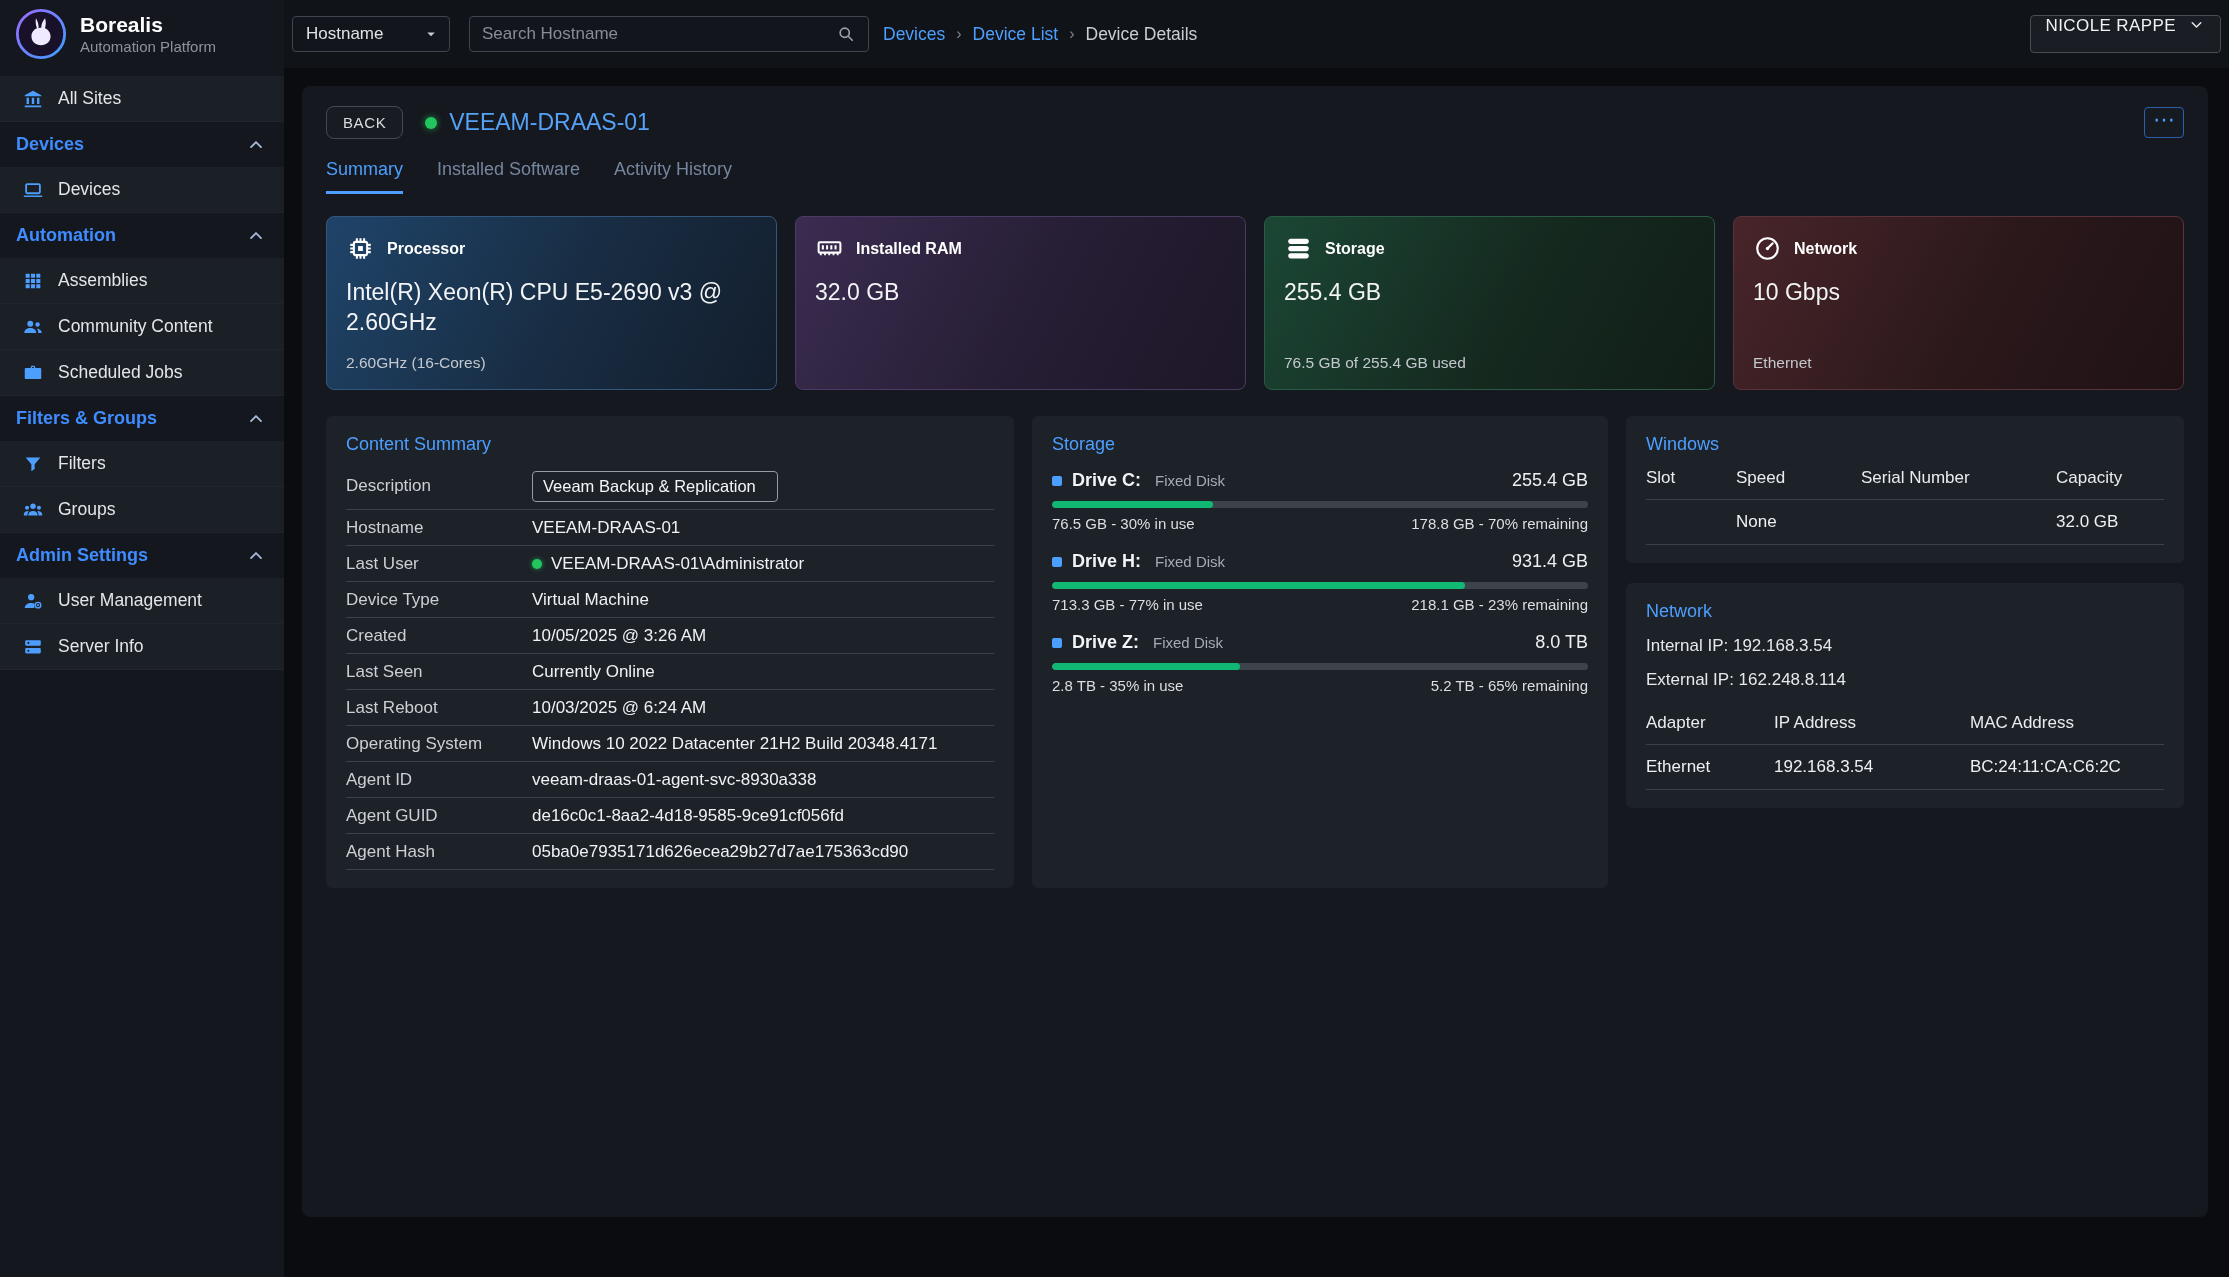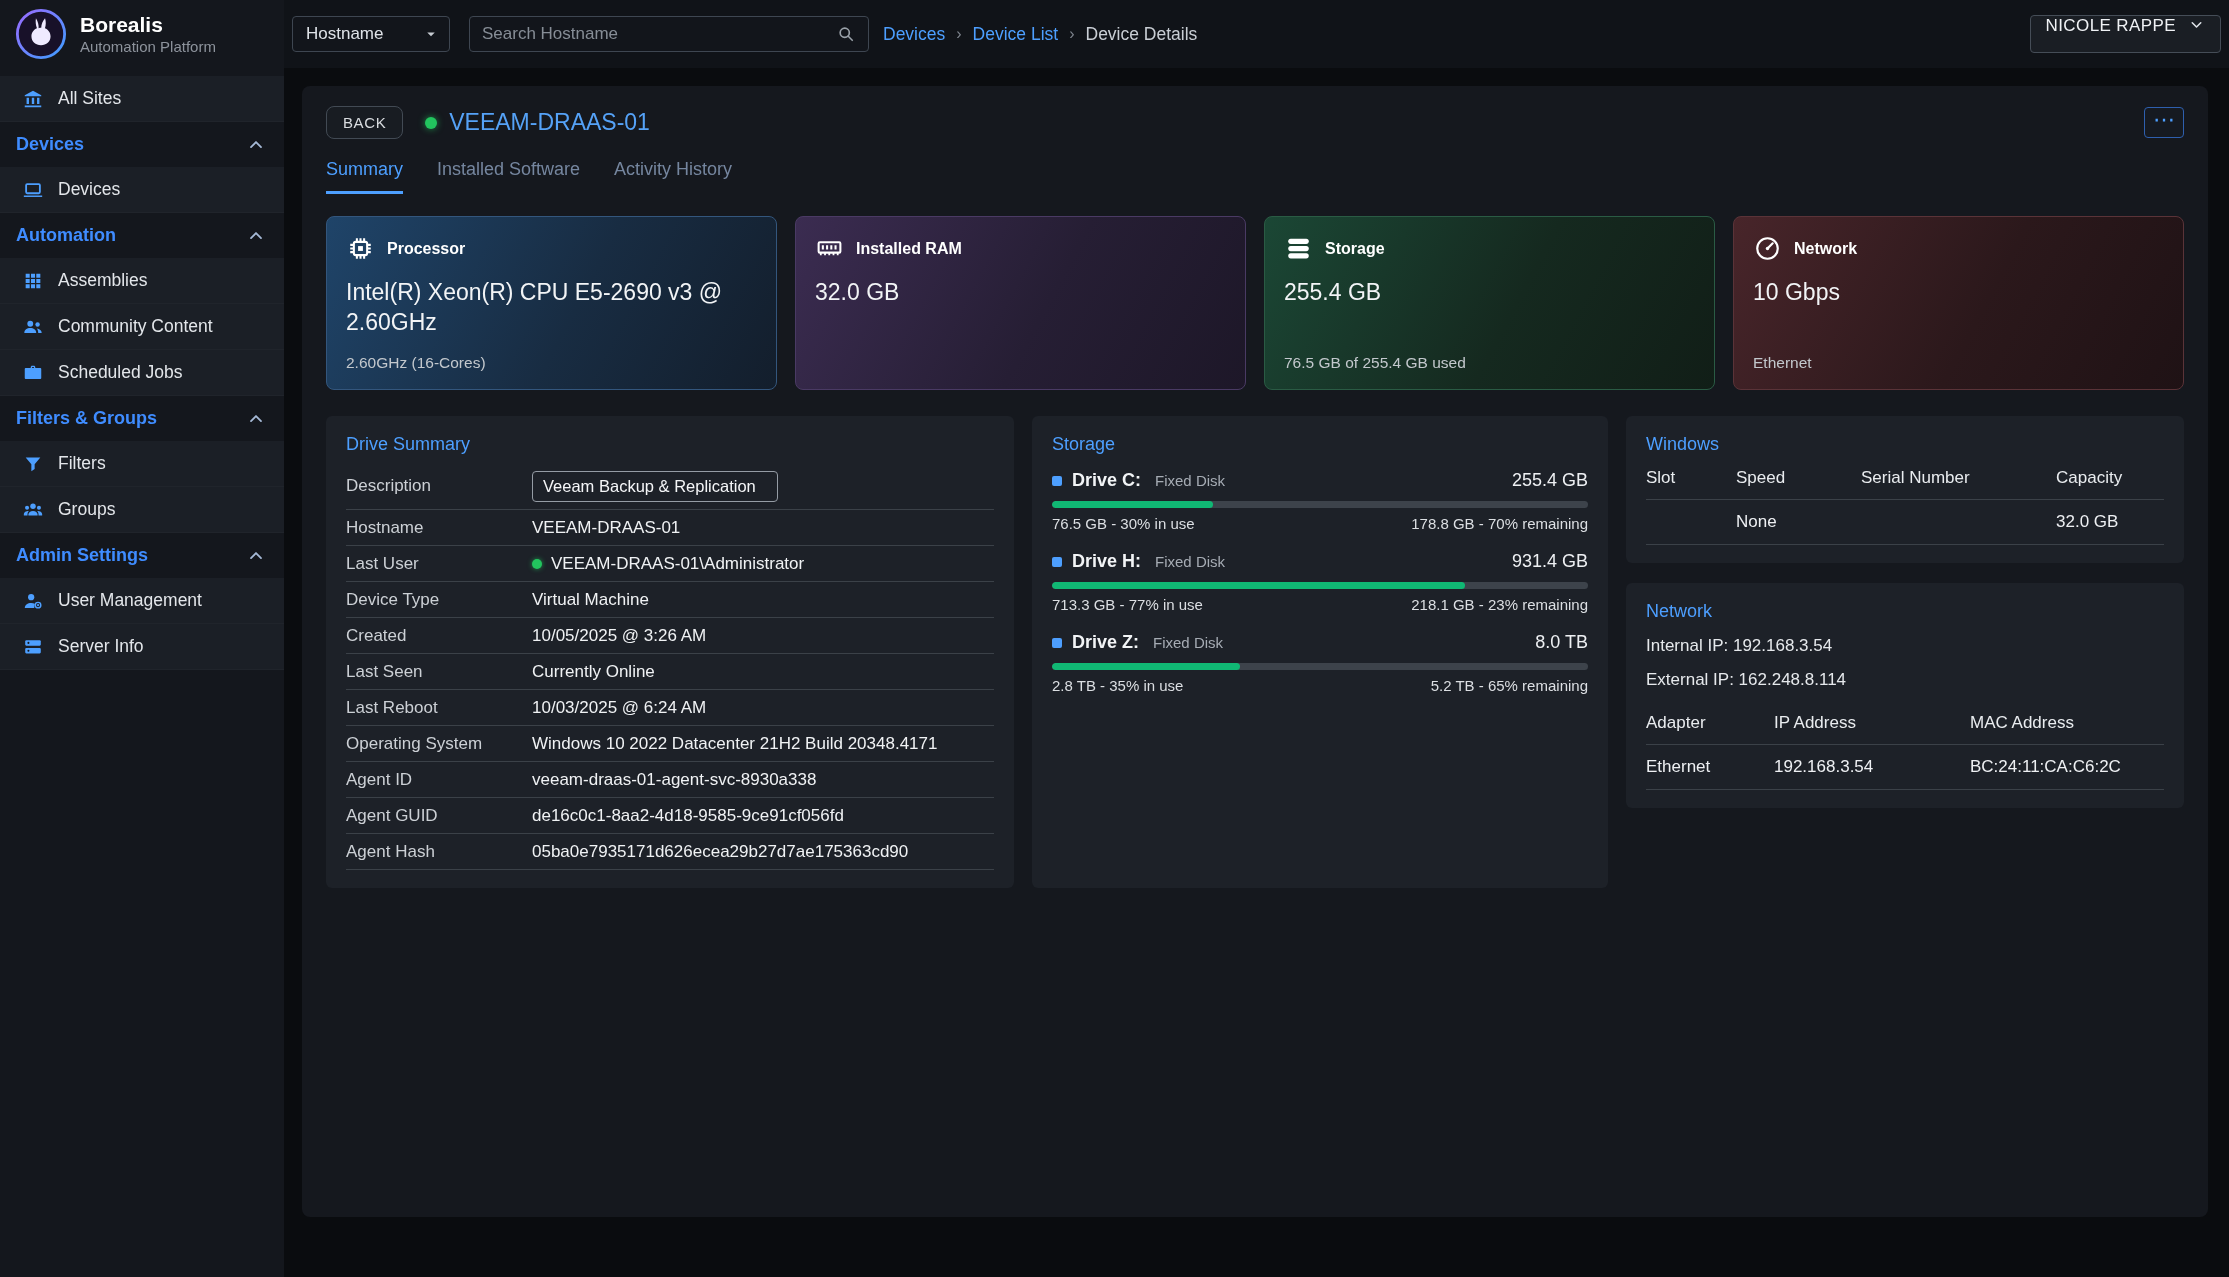--- a/index.html
+++ b/index.html
@@ -363,21 +363,21 @@
             <span class="stat-title">Network</span>
           </div>
           <div class="stat-value">10 Gbps</div>
           <div class="stat-footer">Ethernet</div>
         </div>
       </div>
 
       <div class="content-row">
 
         <div class="card col-summary">
-          <div class="card-title">Drive Summary</div>
+          <div class="card-title">Content Summary</div>
           <div class="sum-table">
             <div class="sum-row desc">
               <div class="sum-label">Description</div>
               <input class="desc-input" value="Veeam Backup &amp; Replication" style="">
             </div>
             <div class="sum-row">
               <div class="sum-label">Hostname</div>
               <div class="sum-value">VEEAM-DRAAS-01</div>
             </div>
             <div class="sum-row">

